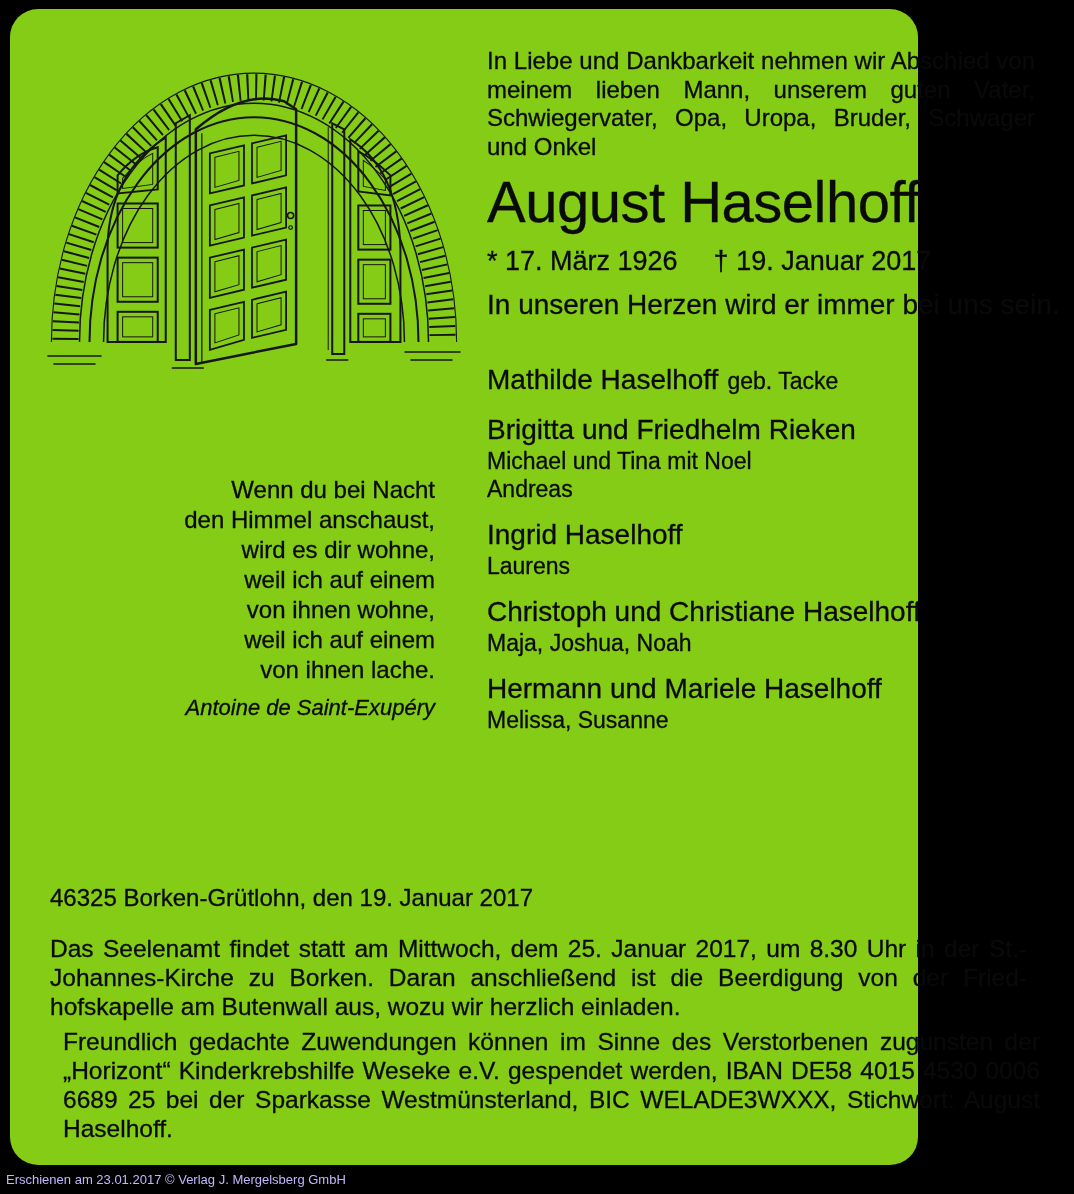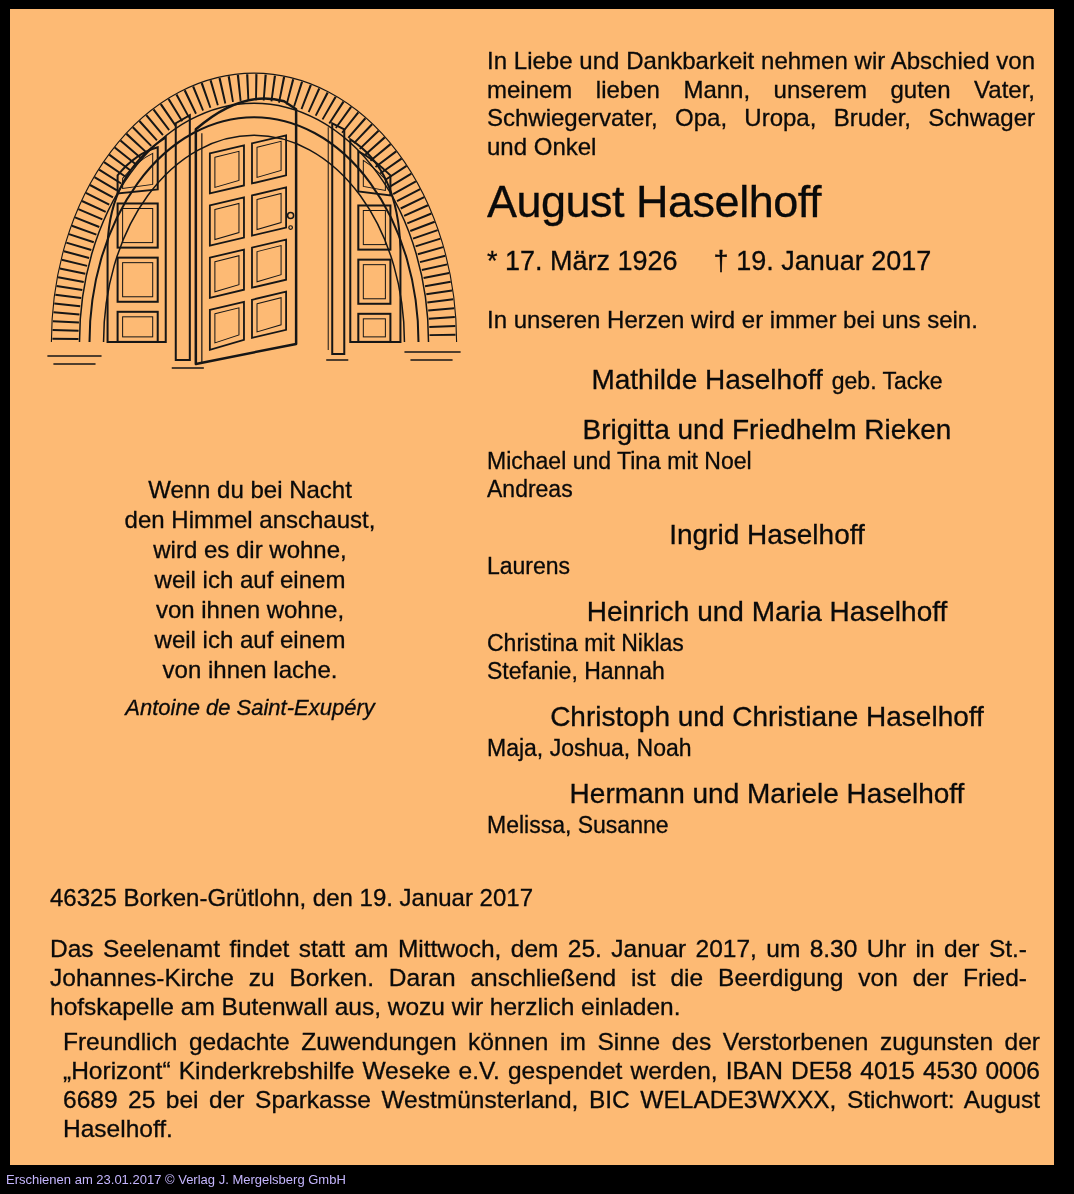--- a/index.html
+++ b/index.html
@@ -4,45 +4,46 @@
 <style>
   * { margin:0; padding:0; box-sizing:border-box; }
   html,body { background:#000; }
   .page {
     position:relative; width:1074px; height:1194px;
     background:#000; overflow:hidden;
     font-family:"Liberation Sans","DejaVu Sans",sans-serif;
     color:#0a0a0a;
   }
   .sheet {
-    position:absolute; left:10px; top:9px; width:1044px; height:1156px;
-    background:#fdba74;
+    position:absolute; left:10px; top:9px; width:908px; height:1156px;
+    background:#84cc16;
+    border-radius:28px;
     -webkit-text-stroke:0.3px;
   }
   .illustration { position:absolute; left:33px; top:30px; width:422px; height:339px; }
 
   .intro {
     position:absolute; left:477px; top:38px; width:548px;
     font-size:24px; line-height:28.5px; text-align:justify;
   }
   .deceased-name {
     position:absolute; left:477px; top:168px;
-    font-size:45px; line-height:49px; letter-spacing:-0.5px; white-space:nowrap;
+    font-size:58px; line-height:49px; letter-spacing:-0.5px; white-space:nowrap;
   }
   .dates { position:absolute; left:477px; top:237px; font-size:27px; line-height:30px; white-space:nowrap; }
   .dates .death { margin-left:36px; }
-  .motto { position:absolute; left:477px; top:282px; font-size:24px; line-height:28px; white-space:nowrap;margin-top:15px; }
+  .motto { position:absolute; left:477px; top:282px; font-size:28px; line-height:28px; white-space:nowrap; }
 
   .mourners { position:absolute; left:477px; top:354px; width:560px; }
   .mgroup { margin-bottom:15px; }
-  .mmain { font-size:28px; line-height:34px; white-space:nowrap;text-align:center; }
+  .mmain { font-size:28px; line-height:34px; white-space:nowrap; }
   .msuffix { font-size:23px; margin-left:9px; }
   .msub { font-size:23px; line-height:28px; white-space:nowrap; }
 
-  .poem { position:absolute; left:55px; top:466px; width:370px; text-align:center; }
+  .poem { position:absolute; left:55px; top:466px; width:370px; text-align:right; }
   .pline { font-size:24px; line-height:30px; }
   .pattr { font-size:22px; line-height:30px; font-style:italic; margin-top:8px; }
 
   .dateline { position:absolute; left:40px; top:874px; font-size:24px; line-height:29px; }
   .para { position:absolute; left:40px; width:977px; font-size:24.5px; line-height:29px; text-align:justify; }
   .service  { top:925px; }
   .donation { top:1018px;margin-left:13px; }
 
   .footer {
     position:absolute; left:6px; top:1172px; width:1060px;
@@ -137,25 +138,20 @@
       <div class="mgroup">
         <div class="mmain">Brigitta und Friedhelm Rieken</div>
         <div class="msub">Michael und Tina mit Noel</div>
         <div class="msub">Andreas</div>
       </div>
       <div class="mgroup">
         <div class="mmain">Ingrid Haselhoff</div>
         <div class="msub">Laurens</div>
       </div>
       <div class="mgroup">
-        <div class="mmain">Heinrich und Maria Haselhoff</div>
-        <div class="msub">Christina mit Niklas</div>
-        <div class="msub">Stefanie, Hannah</div>
-      </div>
-      <div class="mgroup">
         <div class="mmain">Christoph und Christiane Haselhoff</div>
         <div class="msub">Maja, Joshua, Noah</div>
       </div>
       <div class="mgroup">
         <div class="mmain">Hermann und Mariele Haselhoff</div>
         <div class="msub">Melissa, Susanne</div>
       </div>
     </div>
 
     <div class="poem">

